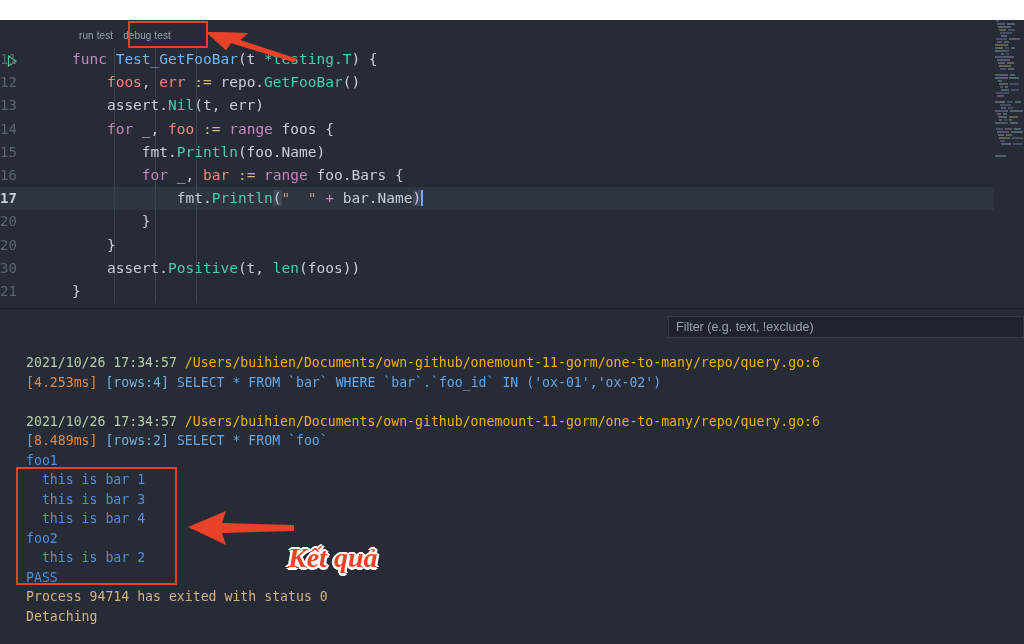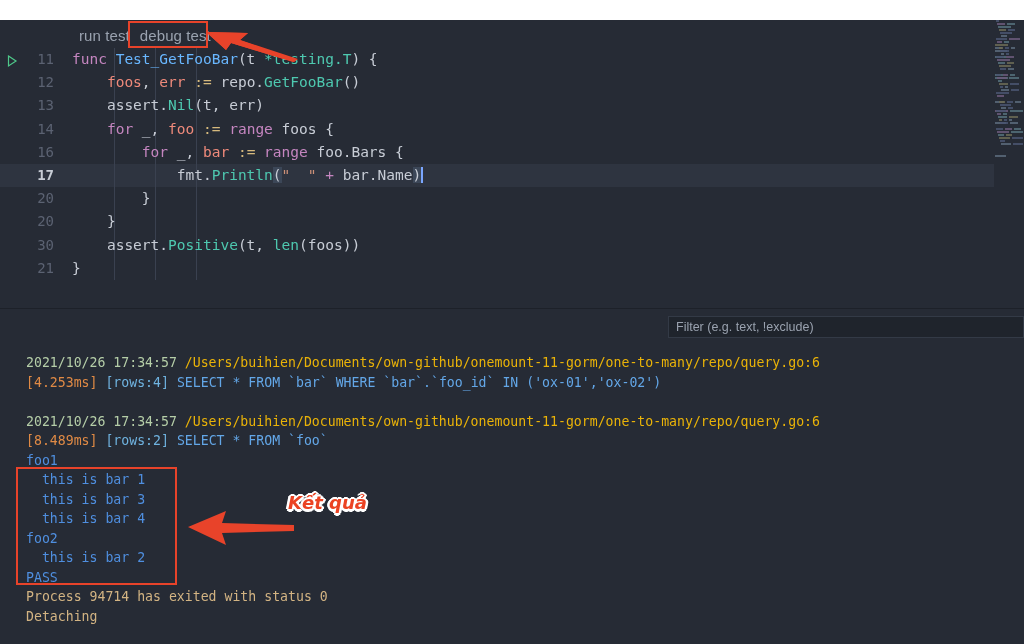--- a/index.html
+++ b/index.html
@@ -8,30 +8,30 @@
 
   #root{ position:relative; width:1024px; height:644px; background:#ffffff; }
 
   
   .top-strip{ position:absolute; left:0; top:0; width:1024px; height:20px; background:#ffffff; }
 
   
   .editor{ position:absolute; left:0; top:20px; width:1024px; height:288px; background:#262b35; }
 
   .codelens{ position:absolute; left:74px; top:4px; height:22px; display:flex; align-items:center;
-             font-size:15px; color:#9aa2af; letter-spacing:.1px; }
+             font-size:10px; color:#9aa2af; letter-spacing:.1px; }
   .codelens .cl{ padding:0 5px; cursor:pointer; }
 
   .gutter-run{ position:absolute; left:4px; top:33px; width:16px; height:16px; }
 
   .code{ position:absolute; left:0; top:28px; width:1024px; height:260px;
          font-family:"DejaVu Sans Mono","Liberation Mono",monospace; font-size:14.5px; }
   .line{ position:relative; height:23.2px; line-height:23.2px; white-space:pre; }
   .line.active{ background:#2e3440; }
-  .ln{ position:absolute; left:0; width:54px; text-align:right; color:#5b6272; font-size:14px; }
+  .ln{ position:absolute; left:0; width:54px; color:#5b6272; font-size:14px; }
   .line.active .ln{ color:#c8cdd6; font-weight:bold; }
   .src{ position:absolute; left:72px; color:#c8cdd6; }
 
   
   .ig{ position:absolute; top:0; width:1px; height:100%; background:#3a4150; }
 
   
   .kw{ color:#c586c0; }       
   .fn{ color:#69b7ff; }       
   .call{ color:#4ec9b0; }     
@@ -103,20 +103,21 @@
       <svg width="16" height="16" viewBox="0 0 16 16">
         <path d="M4.5 3 L12 8 L4.5 13 Z" fill="none" stroke="#4ec98a" stroke-width="1.2"></path>
       </svg>
     </div>
 
     <div class="code" id="code-lines">
         <div class="line"><span class="ln">11</span><span class="ig" style="left: 114px;"></span><span class="ig" style="left: 155px;"></span><span class="ig" style="left: 196px;"></span><span class="src"><span class="kw">func </span><span class="fn">Test_GetFooBar</span><span class="punct">(</span><span class="pl">t </span><span class="call">*testing.T</span><span class="punct">) {</span></span></div>
         <div class="line"><span class="ln">12</span><span class="ig" style="left: 114px;"></span><span class="ig" style="left: 155px;"></span><span class="ig" style="left: 196px;"></span><span class="src"><span class="pl">    </span><span class="var">foos</span><span class="punct">, </span><span class="var">err</span><span class="pl"> </span><span class="op">:=</span><span class="pl"> repo.</span><span class="call">GetFooBar</span><span class="punct">()</span></span></div>
         <div class="line"><span class="ln">13</span><span class="ig" style="left: 114px;"></span><span class="ig" style="left: 155px;"></span><span class="ig" style="left: 196px;"></span><span class="src"><span class="pl">    assert.</span><span class="call">Nil</span><span class="punct">(t, err)</span></span></div>
         <div class="line"><span class="ln">14</span><span class="ig" style="left: 114px;"></span><span class="ig" style="left: 155px;"></span><span class="ig" style="left: 196px;"></span><span class="src"><span class="pl">    </span><span class="kw">for</span><span class="pl"> _, </span><span class="var">foo</span><span class="pl"> </span><span class="op">:=</span><span class="pl"> </span><span class="kw">range</span><span class="pl"> foos {</span></span></div>
+        <div class="line"><span class="ln">15</span><span class="ig" style="left: 114px;"></span><span class="ig" style="left: 155px;"></span><span class="ig" style="left: 196px;"></span><span class="src"><span class="pl">        fmt.</span><span class="call">Println</span><span class="punct">(foo.Name)</span></span></div>
         <div class="line"><span class="ln">16</span><span class="ig" style="left: 114px;"></span><span class="ig" style="left: 155px;"></span><span class="ig" style="left: 196px;"></span><span class="src"><span class="pl">        </span><span class="kw">for</span><span class="pl"> _, </span><span class="var">bar</span><span class="pl"> </span><span class="op">:=</span><span class="pl"> </span><span class="kw">range</span><span class="pl"> foo.Bars {</span></span></div>
         <div class="line active"><span class="ln">17</span><span class="ig" style="left: 114px;"></span><span class="ig" style="left: 155px;"></span><span class="ig" style="left: 196px;"></span><span class="src"><span class="pl">            fmt.</span><span class="call">Println</span><span class="punct sel">(</span><span class="str">"  "</span><span class="pl"> </span><span class="plus">+</span><span class="pl"> bar.Name</span><span class="punct sel">)</span><span class="caret"></span></span></div>
         <div class="line"><span class="ln">20</span><span class="ig" style="left: 114px;"></span><span class="ig" style="left: 155px;"></span><span class="ig" style="left: 196px;"></span><span class="src"><span class="punct">        }</span></span></div>
         <div class="line"><span class="ln">20</span><span class="ig" style="left: 114px;"></span><span class="ig" style="left: 155px;"></span><span class="ig" style="left: 196px;"></span><span class="src"><span class="punct">    }</span></span></div>
         <div class="line"><span class="ln">30</span><span class="ig" style="left: 114px;"></span><span class="ig" style="left: 155px;"></span><span class="ig" style="left: 196px;"></span><span class="src"><span class="pl">    assert.</span><span class="call">Positive</span><span class="punct">(t, </span><span class="call">len</span><span class="punct">(foos))</span></span></div>
         <div class="line"><span class="ln">21</span><span class="ig" style="left: 114px;"></span><span class="ig" style="left: 155px;"></span><span class="ig" style="left: 196px;"></span><span class="src"><span class="punct">}</span></span></div>
       </div>
   </div>
 
   <div class="minimap" id="minimap">
@@ -232,15 +233,15 @@
     <path d="M2 6 L44 7 L36 14 L92 34 L89 36 L27 17 L22 24 Z" fill="#e8432a"></path>
   </svg>
 
 
   <div class="box" style="left:16px; top:467px; width:161px; height:118px;"></div>
 
   <svg class="arrow" style="left:186px; top:508px;" width="110" height="40" viewBox="0 0 110 40">
     <path d="M2 19 L40 3 L36 15 L108 17 L108 23 L36 25 L40 37 Z" fill="#e8432a"></path>
   </svg>
 
-  <div class="anno-text" style="left:288px; top:492px; font-size:18px;">Kết quả</div>
+  <div class="anno-text" style="left:288px; top:542px; font-size:28px;font-family:Liberation Serif, serif;">Kết quả</div>
 
 </div>
 
 </body></html>

